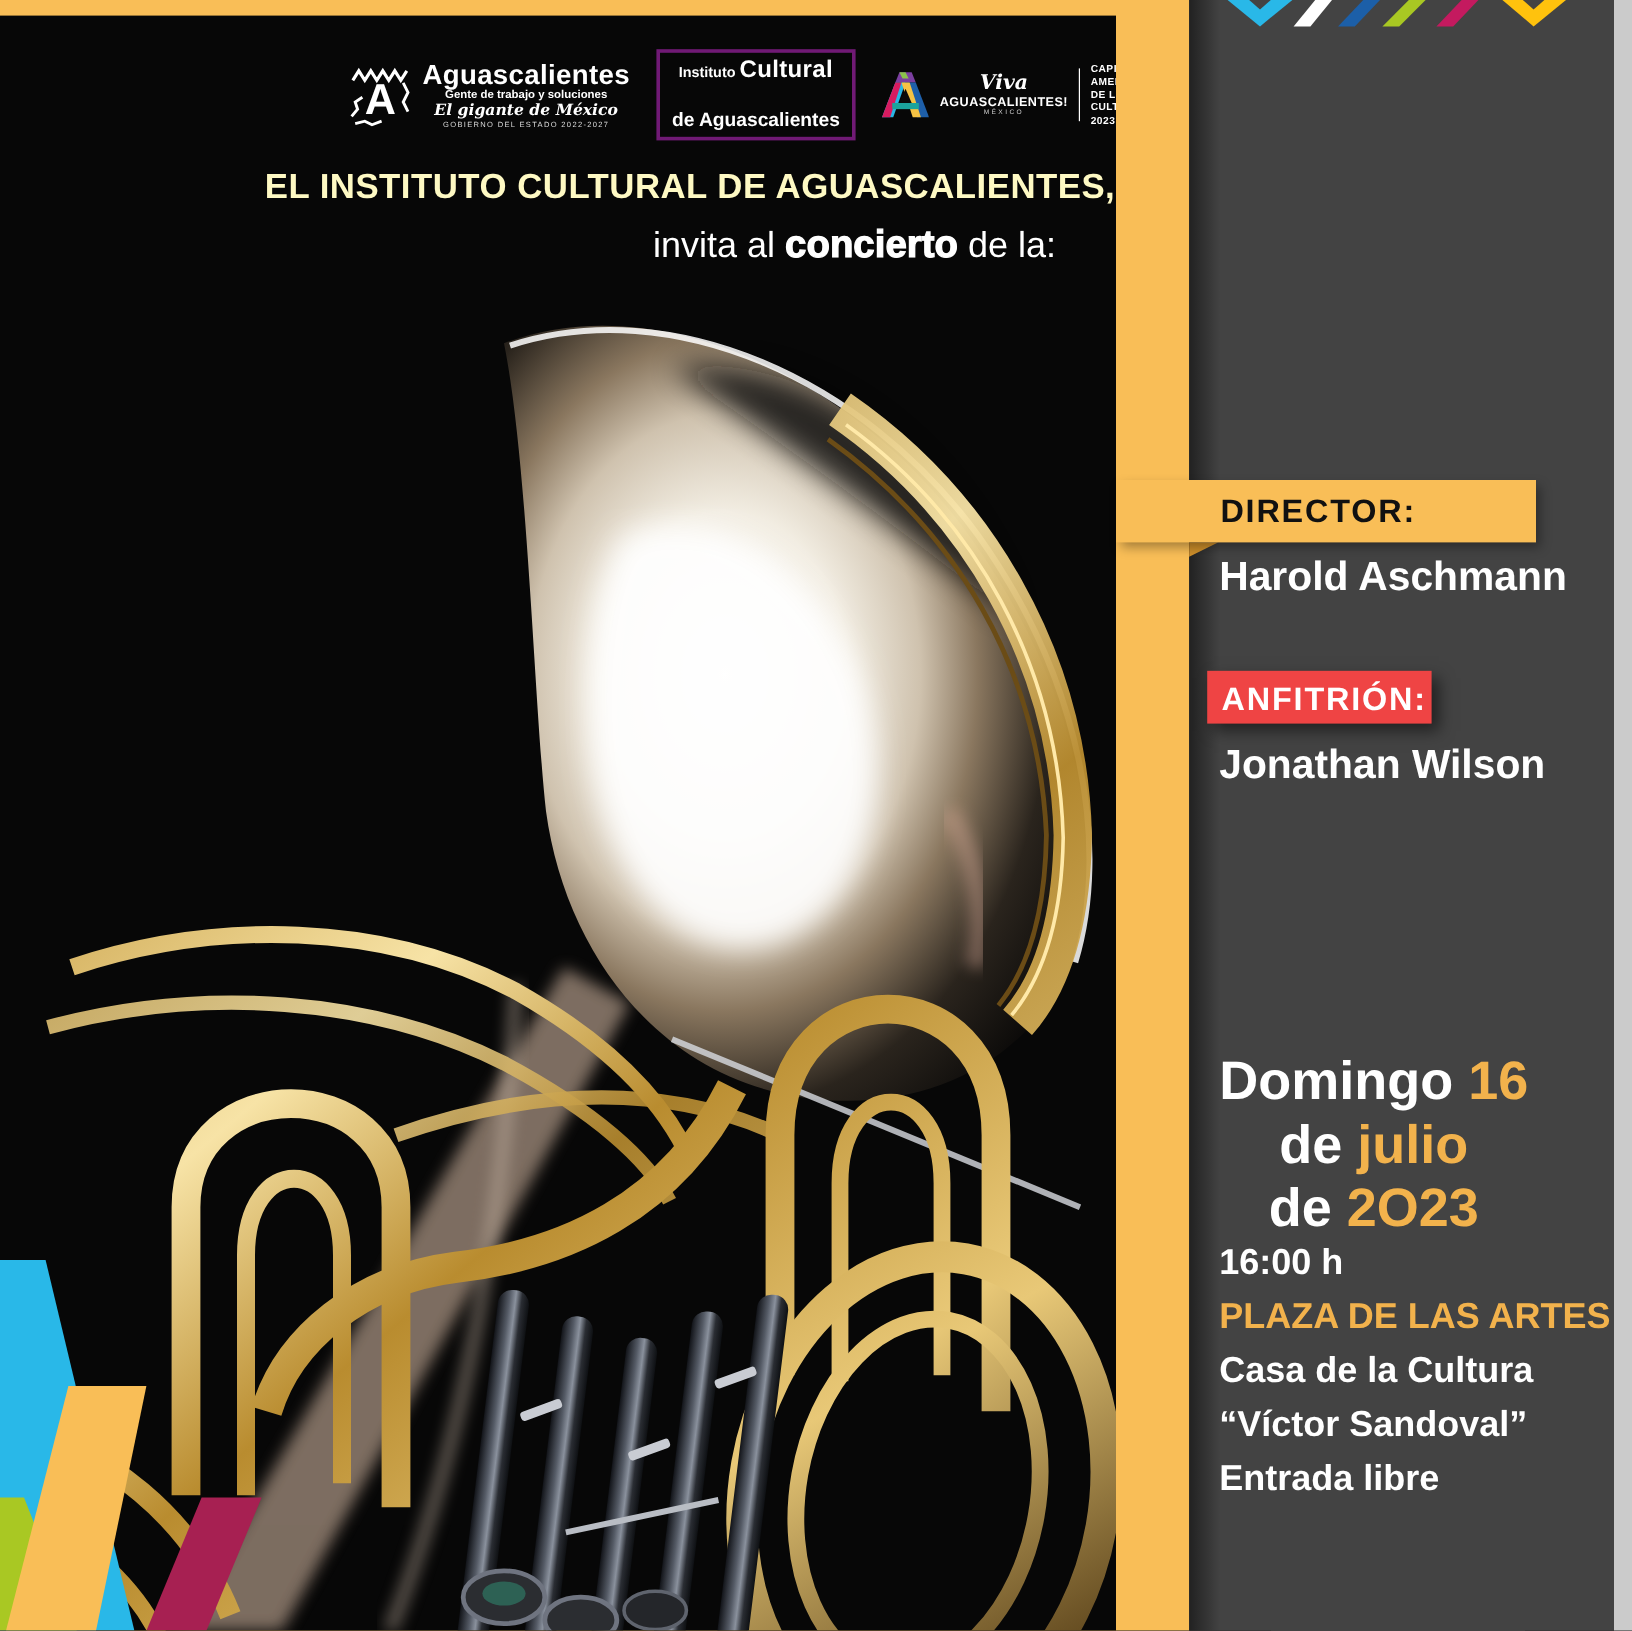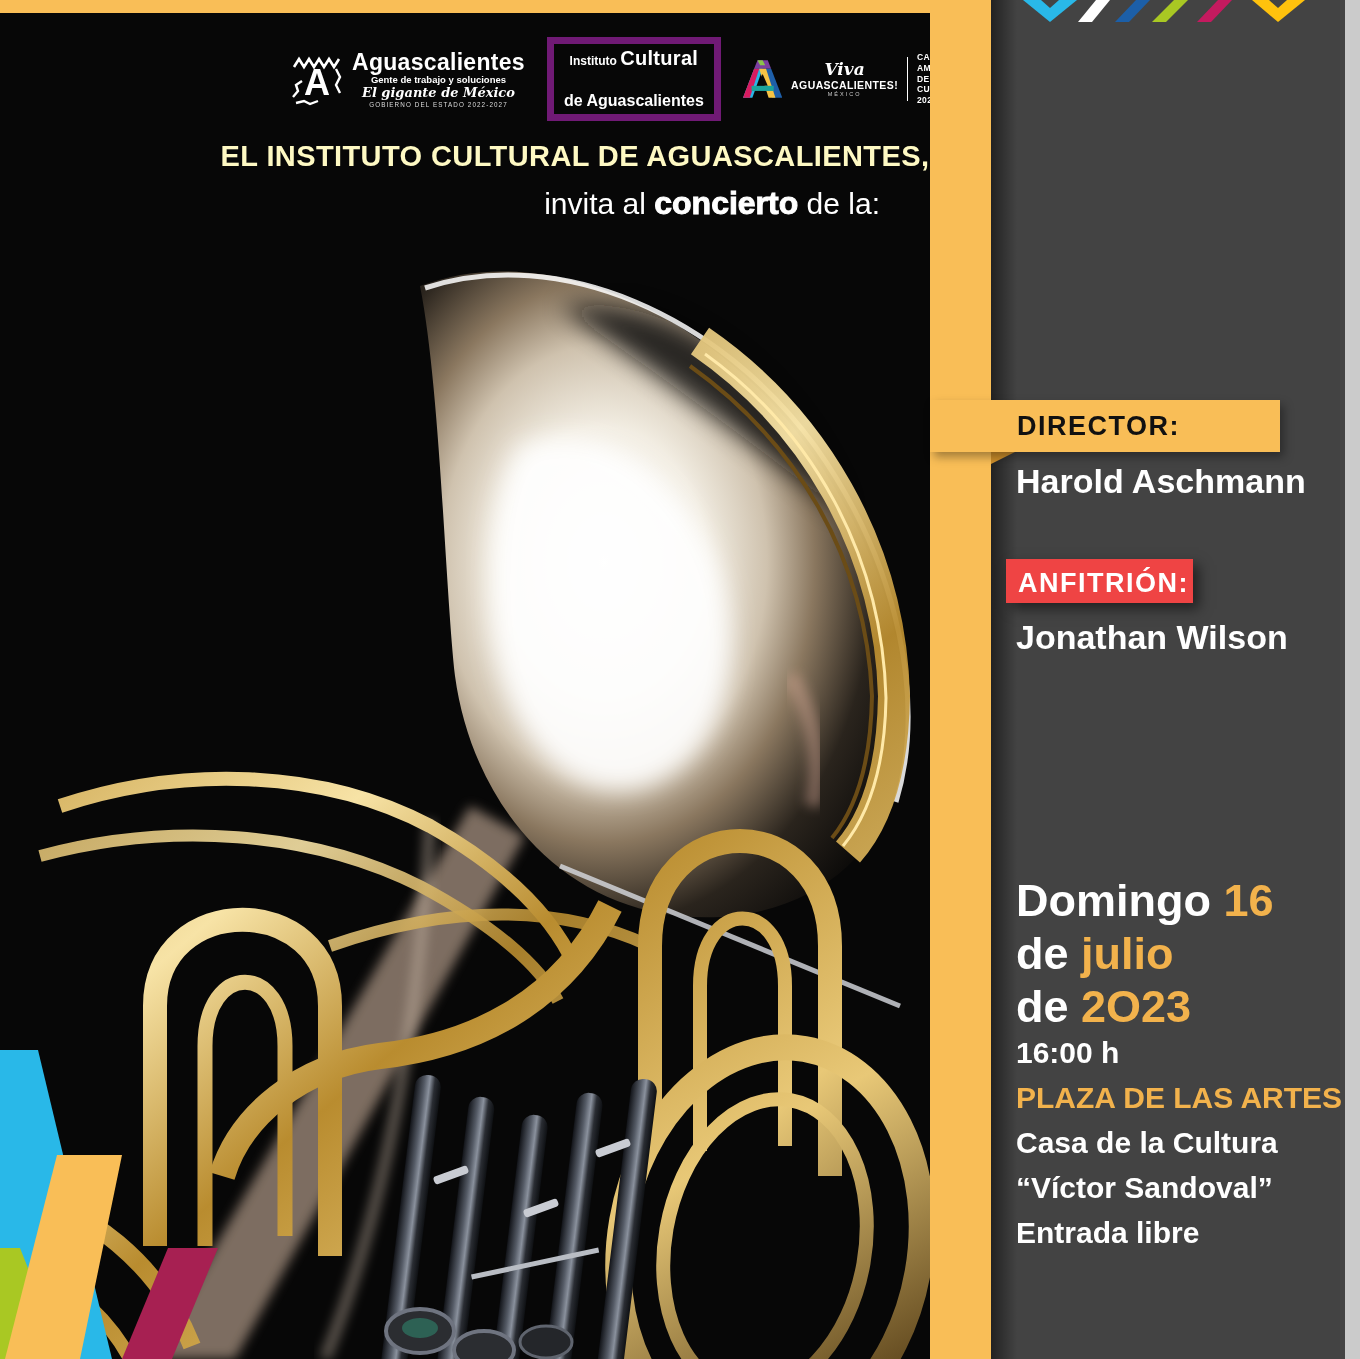--- a/index.html
+++ b/index.html
@@ -16,21 +16,21 @@
     background:linear-gradient(to right,rgba(0,0,0,.5),rgba(0,0,0,0));}
 
   
   #logos-row{left:290px;top:28px;width:610px;height:76px;display:flex;align-items:center;gap:22px;color:#fff;}
   .state-logo{display:flex;align-items:center;gap:8px;}
   .state-text{display:flex;flex-direction:column;align-items:center;line-height:1.05;}
   .state-name{font-size:23px;font-weight:700;letter-spacing:.3px;}
   .state-tagline{font-size:9.5px;font-weight:700;margin-top:1px;text-align:center;}
   .state-motto{font-family:"DejaVu Serif",serif;font-style:italic;font-size:13px;font-weight:700;margin-top:1px;}
   .state-gov{font-size:6.3px;letter-spacing:1.1px;margin-top:2px;color:#ddd;}
-  .inst-box{border:7px solid #701a75;padding:4px 10px;text-align:center;line-height:1.05;white-space:nowrap;}
+  .inst-box{border:3px solid #701a75;padding:4px 10px;text-align:center;line-height:1.05;white-space:nowrap;}
   .inst-line1-small{font-size:12px;font-weight:700;}
   .inst-line1-big{font-size:20px;font-weight:700;letter-spacing:.3px;}
   .inst-line2{font-size:16px;font-weight:700;margin-top:24px;}
   .viva-logo{display:flex;align-items:center;gap:9px;}
   .viva-mid{display:flex;flex-direction:column;align-items:center;line-height:1;}
   .viva-script{font-family:"DejaVu Serif",serif;font-style:italic;font-size:17px;font-weight:700;}
   .viva-name{font-size:10.5px;font-weight:700;letter-spacing:.4px;margin-top:2px;}
   .viva-country{font-size:5.5px;letter-spacing:2px;margin-top:2px;color:#ccc;}
   .viva-divider{width:1px;height:44px;background:#fff;}
   .capital-col{display:flex;flex-direction:column;line-height:1.25;}
@@ -60,21 +60,21 @@
     padding-left:87px;box-sizing:content-box;box-shadow:4px 5px 9px rgba(0,0,0,.35);}
   .badge-fold{left:991px;top:452px;width:0;height:0;z-index:3;
     border-top:12px solid #CE8F2B;border-right:24px solid transparent;}
   .person-name{color:#fff;font-size:34px;font-weight:700;z-index:4;white-space:nowrap;}
   #director-name{left:1016px;top:462px;}
   .badge-host{left:1006px;top:559px;width:175px;height:44px;background:#ef4444;z-index:4;
     color:#fff;font-size:27px;font-weight:700;letter-spacing:1.5px;line-height:48px;
     padding-left:12px;box-shadow:6px 6px 12px rgba(0,0,0,.5);}
   #host-name{left:1016px;top:618px;}
 
-  #date-block{left:1016px;top:874px;color:#fff;z-index:4;}
+  #date-block{left:1016px;top:874px;color:#fff;z-index:4;text-align:center;}
   .date-line{font-size:45px;font-weight:700;line-height:53px;white-space:nowrap;}
   .accent{color:#F2B24C;}
   #info-block{left:1016px;top:1030px;color:#fff;z-index:4;}
   .info-line{font-size:30px;font-weight:700;line-height:45px;white-space:nowrap;}
   .venue{color:#F2B24C;}
 
   svg text{font-family:"Liberation Sans",sans-serif;}
 </style>
 </head>
 <body>

